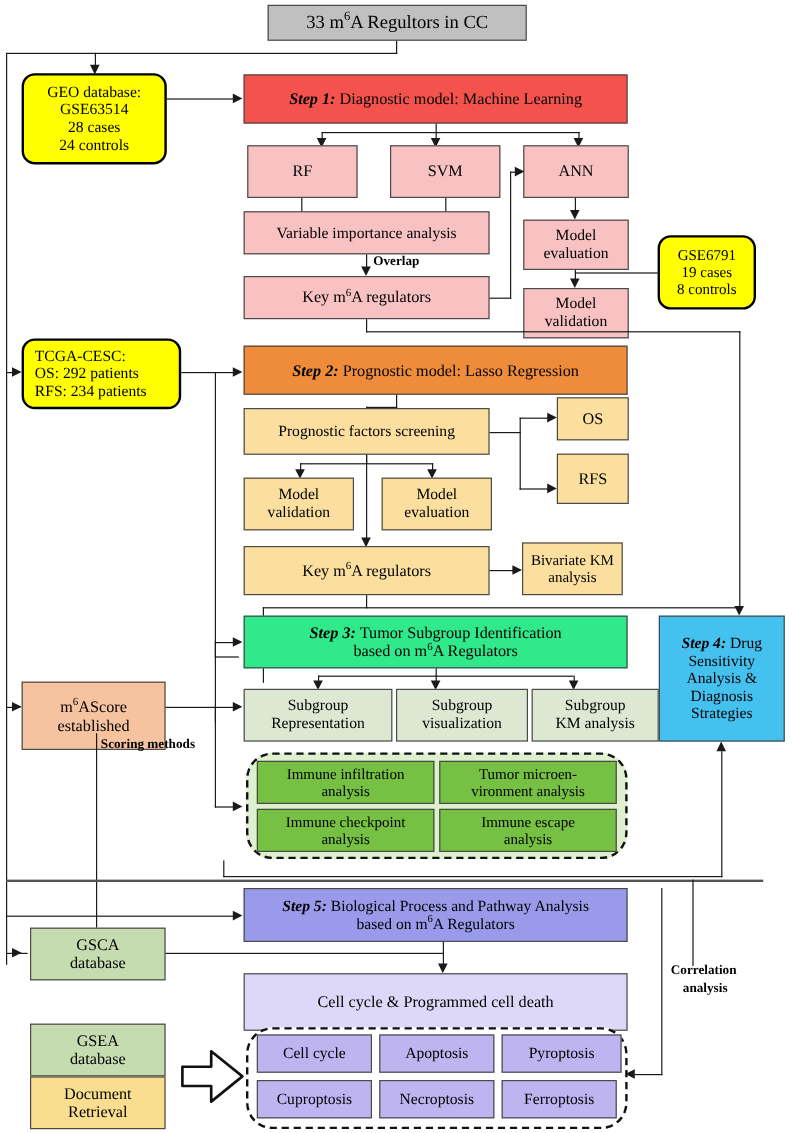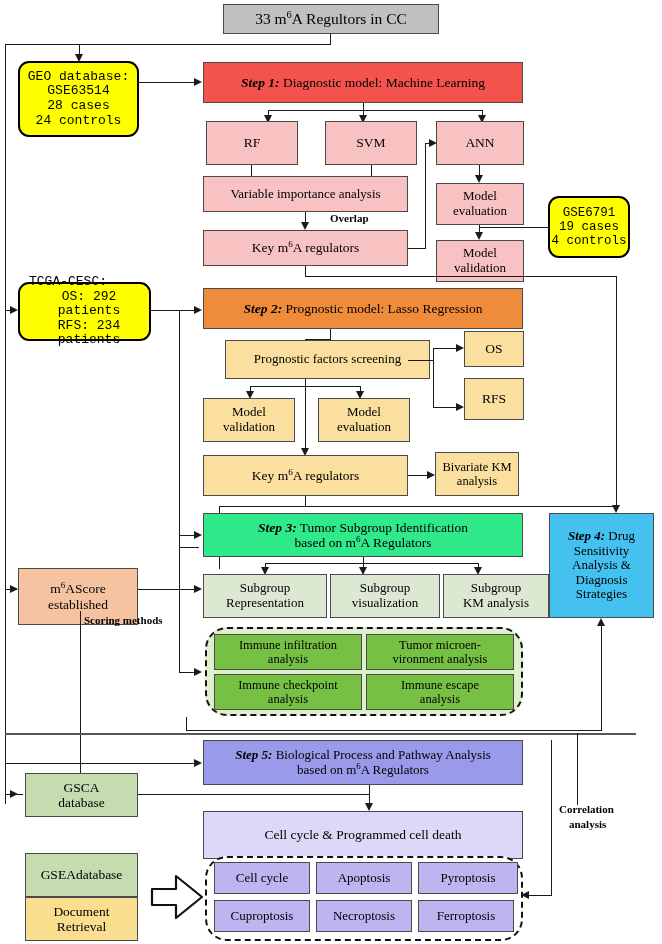--- a/index.html
+++ b/index.html
@@ -1,21 +1,21 @@
 <!DOCTYPE html>
 <html><head>
 <meta charset="utf-8">
 <style>
   html,body{margin:0;padding:0;background:#ffffff;}
   body{font-family:"Liberation Serif","DejaVu Serif",serif;}
   #page{position:relative;width:662px;height:944px;background:#fff;overflow:hidden;}
   .box{position:absolute;box-sizing:border-box;border:1.5px solid #4a4a4a;
        display:flex;align-items:center;justify-content:center;text-align:center;
        line-height:1.12;color:#000;}
-  .rnd{border-radius:11px;border-width:2px;border-color:#000;font-family:Liberation Mono, monospace;}
+  .rnd{border-radius:11px;border-width:2px;border-color:#000;}
   .lbl{position:absolute;font-weight:bold;font-size:11px;color:#000;
        font-family:"Liberation Serif","DejaVu Serif",serif;white-space:nowrap;}
   
   .h{position:absolute;height:0;border-top:1.6px solid #1a1a1a;}
   .v{position:absolute;width:0;border-left:1.6px solid #1a1a1a;}
   .ad,.au,.ar,.al{position:absolute;width:0;height:0;}
   .ad{border-left:4.5px solid transparent;border-right:4.5px solid transparent;border-top:8px solid #1a1a1a;}
   .au{border-left:4.5px solid transparent;border-right:4.5px solid transparent;border-bottom:8px solid #1a1a1a;}
   .ar{border-top:4.5px solid transparent;border-bottom:4.5px solid transparent;border-left:8px solid #1a1a1a;}
   .al{border-top:4.5px solid transparent;border-bottom:4.5px solid transparent;border-right:8px solid #1a1a1a;}
@@ -78,21 +78,21 @@
   <div class="h" style="left:251px;top:177px;width:120px;"></div>
   <div class="v" style="left:311px;top:177px;height:7px;"></div>
   <div class="ad" style="left:306.5px;top:182px;"></div>
 
   <div class="box" style="left:203px;top:176px;width:205px;height:36px;background:#f9c2c2;font-size:13px;">
     <span>Variable importance analysis</span>
   </div>
 
   <div class="v" style="left:305px;top:212px;height:12px;"></div>
   <div class="ad" style="left:300.5px;top:222px;"></div>
-  <div class="lbl" style="left:311px;top:212px;margin-left:19px;">Overlap</div>
+  <div class="lbl" style="left:311px;top:212px;">Overlap</div>
 
   <div class="box" style="left:203px;top:230px;width:205px;height:36px;background:#f9c2c2;font-size:13.5px;">
     <span>Key&nbsp;m<span class="sup">6</span>A regulators</span>
   </div>
 
   <div class="v" style="left:479px;top:165px;height:12px;"></div>
   <div class="ad" style="left:474.5px;top:175px;"></div>
   <div class="box" style="left:436px;top:183px;width:88px;height:42px;background:#f9c2c2;font-size:13px;flex-direction:column;">
     <span>Model</span>
     <span>evaluation</span>
@@ -105,21 +105,21 @@
   </div>
 
   <div class="h" style="left:408px;top:248px;width:18px;"></div>
   <div class="v" style="left:425px;top:143px;height:106px;"></div>
   <div class="h" style="left:425px;top:143px;width:6px;"></div>
   <div class="ar" style="left:429px;top:138.5px;"></div>
 
   <div class="box rnd" style="left:548px;top:196px;width:82px;height:62px;background:#ffff00;font-size:12.5px;flex-direction:column;">
     <span>GSE6791</span>
     <span>19 cases</span>
-    <span>4 controls</span>
+    <span>8 controls</span>
   </div>
   <div class="h" style="left:479px;top:227px;width:70px;"></div>
 
   <div class="ar" style="left:10px;top:305.5px;"></div>
   <div class="h" style="left:5px;top:310px;width:10px;"></div>
   <div class="box rnd" style="left:18px;top:282px;width:133px;height:59px;background:#ffff00;font-size:13px;flex-direction:column;align-items:flex-start;padding-left:9px;">
     <span>TCGA-CESC:</span>
     <span>OS: 292 patients</span>
     <span>RFS: 234 patients</span>
   </div>
@@ -134,21 +134,21 @@
   <div class="ad" style="left:611.5px;top:505px;"></div>
 
   <div class="box" style="left:203px;top:288px;width:320px;height:41px;background:#ef8c3c;font-size:13.5px;">
     <span><b><i>Step 2:</i></b><span> Prognostic model: Lasso Regression</span></span>
   </div>
   <div class="v" style="left:330px;top:329px;height:11px;"></div>
   <div class="h" style="left:305px;top:339px;width:26px;"></div>
   <div class="v" style="left:305px;top:339px;height:6px;"></div>
   <div class="ad" style="left:300.5px;top:343px;"></div>
 
-  <div class="box" style="left:203px;top:340px;width:205px;height:39px;background:#fadf9e;font-size:13px;margin-left:22px;">
+  <div class="box" style="left:203px;top:340px;width:205px;height:39px;background:#fadf9e;font-size:13px;">
     <span>Prognostic factors screening</span>
   </div>
 
   <div class="h" style="left:408px;top:360px;width:26px;"></div>
   <div class="v" style="left:433px;top:348px;height:60px;"></div>
   <div class="h" style="left:433px;top:348px;width:24px;"></div>
   <div class="ar" style="left:456px;top:343.5px;"></div>
   <div class="h" style="left:433px;top:407px;width:24px;"></div>
   <div class="ar" style="left:456px;top:402.5px;"></div>
 
@@ -316,21 +316,21 @@
   <div class="box" style="left:418px;top:900px;width:96px;height:32px;background:#bdb4f0;font-size:13px;">
     <span>Ferroptosis</span>
   </div>
 
   <div class="v" style="left:551px;top:740px;height:156px;"></div>
   <div class="h" style="left:529px;top:895px;width:23px;"></div>
   <div class="al" style="left:521px;top:890.5px;"></div>
   <div class="lbl" style="left:559px;top:803px;">Correlation</div>
   <div class="lbl" style="left:569px;top:818px;">analysis</div>
 
-  <div class="box" style="left:25px;top:853px;width:113px;height:44px;background:#c5dbb0;font-size:13.5px;flex-direction:row;">
+  <div class="box" style="left:25px;top:853px;width:113px;height:44px;background:#c5dbb0;font-size:13.5px;flex-direction:column;">
     <span>GSEA</span>
     <span>database</span>
   </div>
   <div class="box" style="left:25px;top:897px;width:113px;height:44px;background:#fade8f;font-size:13.5px;flex-direction:column;align-items:center;">
     <span>Document</span>
     <span>Retrieval</span>
   </div>
 
   <svg class="bigarrow" style="left:150px;top:870px;" width="54" height="54" viewBox="0 0 54 54">
     <polygon points="2,19 26,19 26,6 52,27 26,48 26,35 2,35" fill="#ffffff" stroke="#111111" stroke-width="2.2" stroke-linejoin="round"></polygon>

